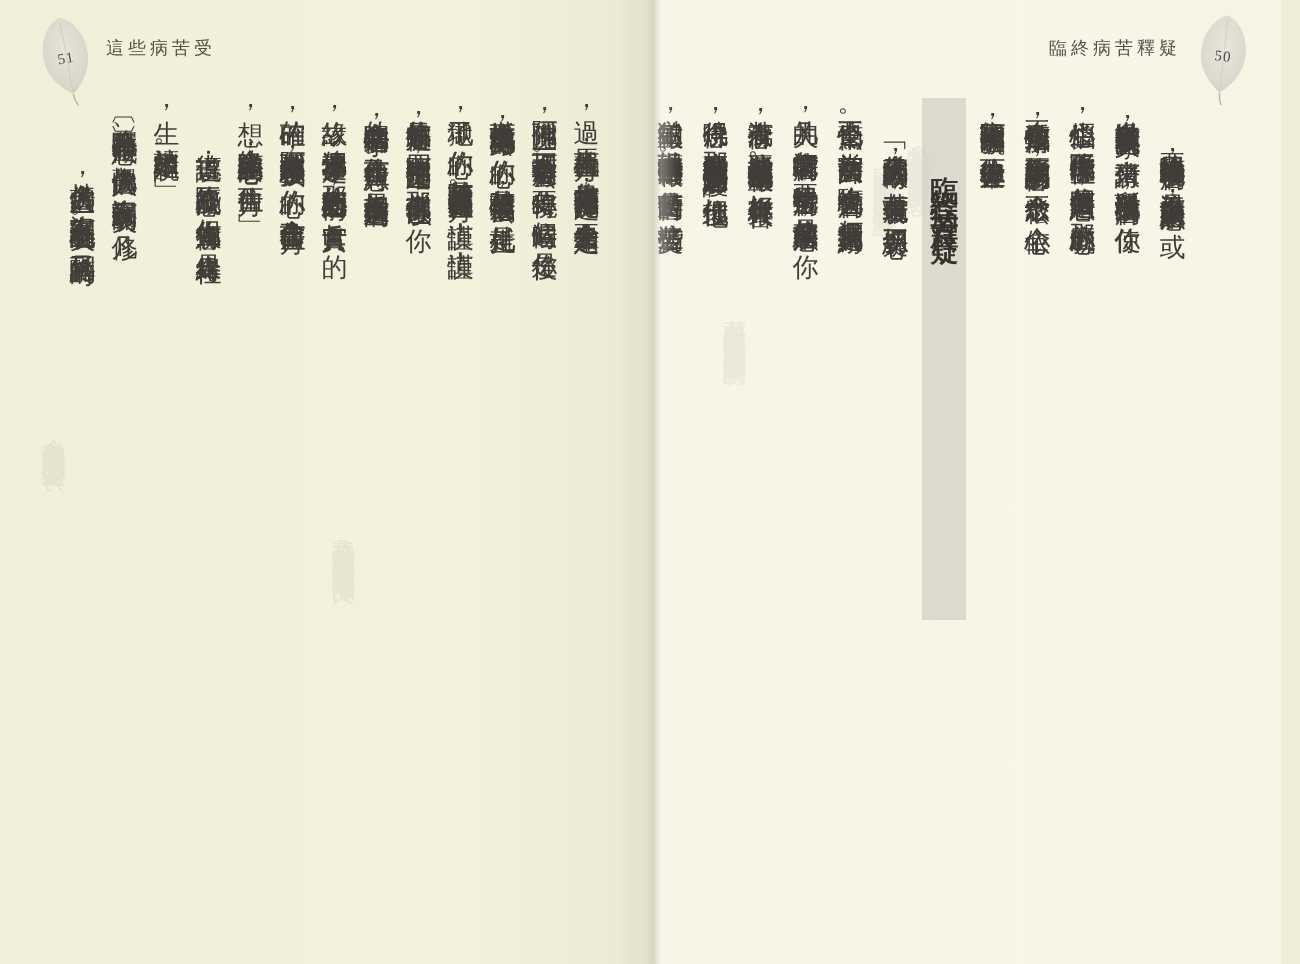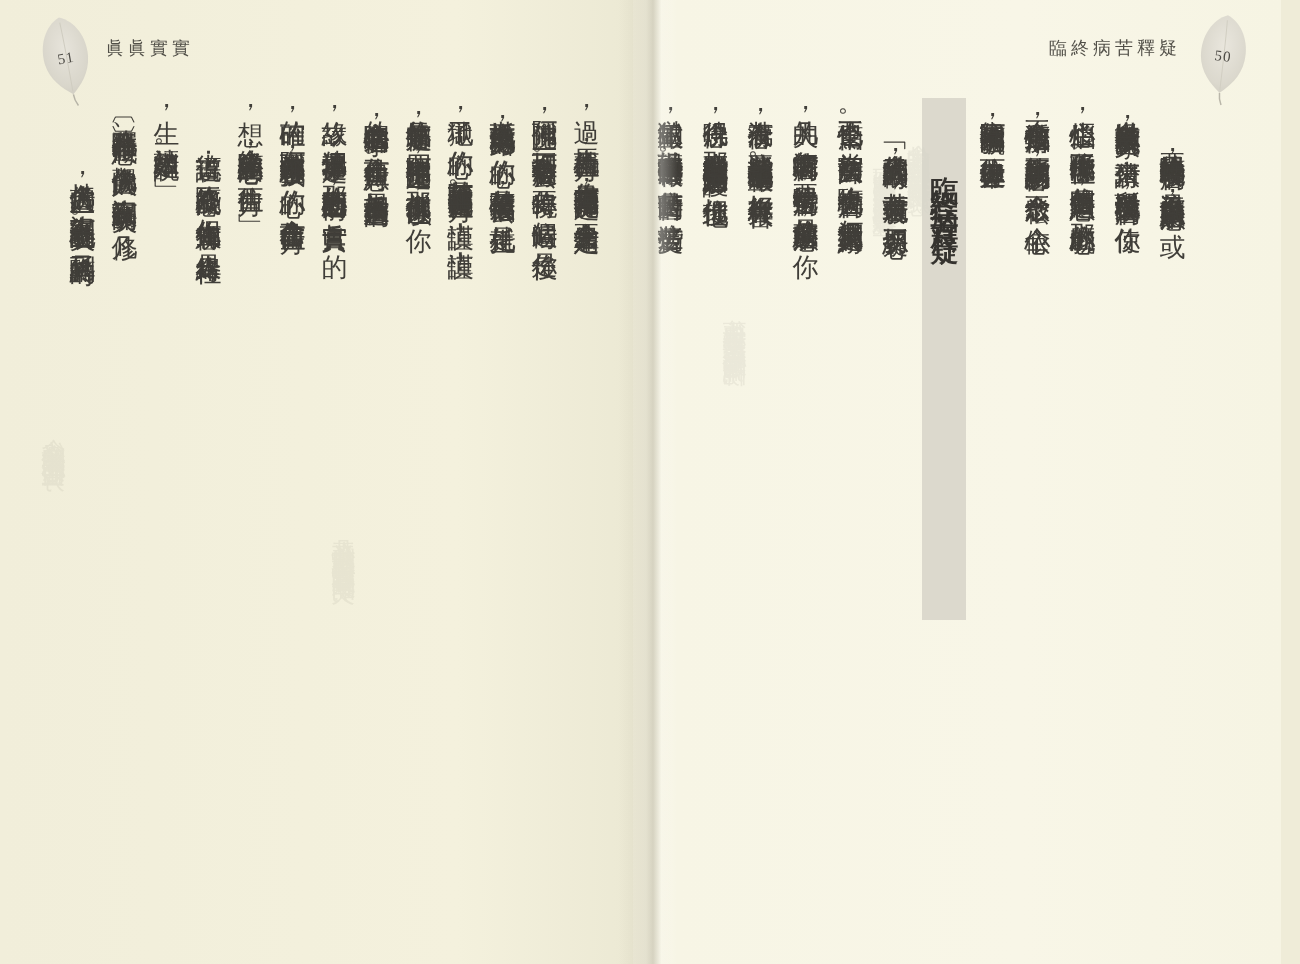--- a/index.html
+++ b/index.html
@@ -72,21 +72,21 @@
             <stop offset="70%" stop-color="#d9d6cb"></stop>
             <stop offset="100%" stop-color="#ccc9bd"></stop>
           </radialGradient>
         </defs>
         <path d="M32 3 C47 9 56 27 54 46 C52 63 42 73 33 81 C23 73 12 63 10 46 C8 27 17 9 32 3 Z" fill="url(#lg1)"></path>
         <path d="M33 81 C33 85 34 89 36 93" stroke="#b7b4a7" stroke-width="1.5" fill="none"></path>
         <path d="M32 8 C33 30 33 55 33 78" stroke="#cfccc0" stroke-width="1" fill="none"></path>
       </svg>
       <span class="pagenum">51</span>
     </div>
-    <h1 class="running-head running-head-left">眞眞實實</h1>
+    <h1 class="running-head running-head-left">這些病苦受</h1>
 
     <div class="body-cols body-cols-left" id="left-cols">
         <div class="vcol col-normal">過，馬上就往生西方，你盡力量把這句阿彌陀佛提起，念念要靠定這句</div>
         <div class="vcol col-normal">阿彌陀佛，切切不可有一念被病苦奪去。你要曉得，這個時候，是你後</div>
         <div class="vcol col-normal">世托生或西方或地獄的分路，你的心，若是隨著病苦煩惱去，就是托生</div>
         <div class="vcol col-normal">地獄了，你的心，若是隨著阿彌陀佛號去就是往生西方。謹慎！謹慎！</div>
         <div class="vcol col-normal">你的元氣若是短促，四字阿彌陀佛提不起，那就念一個佛字也可以，你</div>
         <div class="vcol col-normal">的心念念隨着這個佛字，作自己往生西方想。如果眞爲重大病苦逼迫的</div>
         <div class="vcol col-normal">緣故，連這個佛字亦提不起，那你的心就想自己的面前，眞眞實實，的</div>
         <div class="vcol col-normal">的確確，有阿彌陀佛慈悲垂手接引我，你的心，念念作自己往生西方</div>

